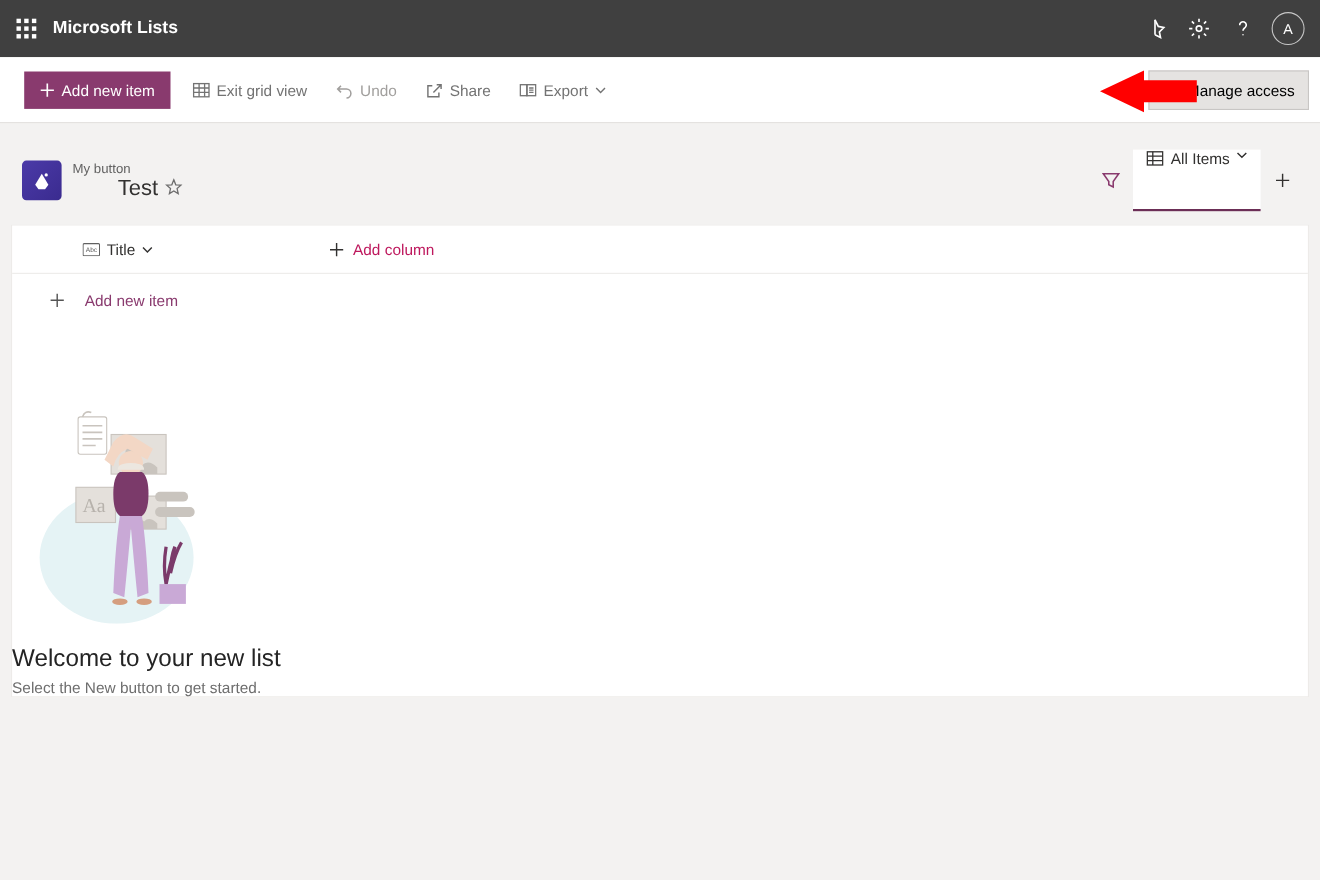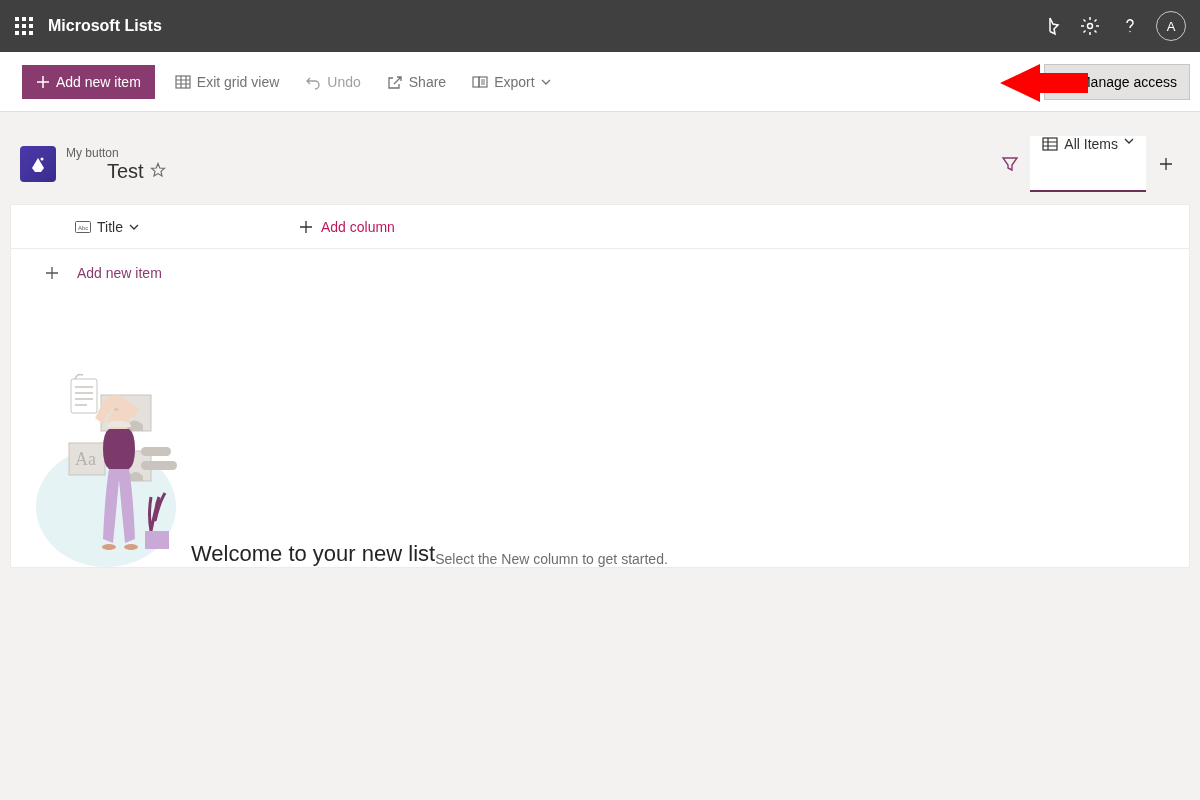--- a/index.html
+++ b/index.html
@@ -149,21 +149,21 @@
   .add-row {
     height:48px;
     display:flex; align-items:center;
     padding-left:34px;
     gap:18px;
     color:#893a6e;
     cursor:pointer;
   }
   
   .empty {
-    display:flex; flex-direction:row; align-items:flex-end;
+    display:flex; flex-direction:column; align-items:flex-start;
     padding-top: 70px;
   }
   .illus { width:180px; height:200px; }
   .empty-title { font-size:22px; font-weight:400; margin-top:18px; color:#242424;}
   .empty-sub { font-size:14px; color:#6e6e6e; margin-top:6px; }
   
   .chev { width:10px; height:10px; }
 </style>
 </head>
 <body>
@@ -352,15 +352,15 @@
       <path d="M92 35 q10 -12 20 -4 l16 10 l-5 10 l-18 -10 q-10 4 -13 16 l-8 -6 z" fill="#f3d7c5"></path>
       <path d="M98 62 q-6 4 -6 20 q0 16 6 20 h20 q6 -4 6 -20 q0 -16 -6 -20 z" fill="#7b3a6a"></path>
       <path d="M98 102 q-4 24 -6 70 l10 4 q4 -40 6 -64 q2 24 6 64 l10 -4 q-2 -46 -6 -70 z" fill="#c9a9d6"></path>
       <ellipse cx="98" cy="180" rx="7" ry="3" fill="#d59e7f"></ellipse>
       <ellipse cx="120" cy="180" rx="7" ry="3" fill="#d59e7f"></ellipse>
 
       <path d="M140 130 q-3 18 0 34 q3 -16 8 -34 q-4 10 -4 24 q4 -18 10 -28" stroke="#7b3a6a" stroke-width="3" fill="none"></path>
       <rect x="134" y="164" width="24" height="18" fill="#c9a9d6"></rect>
     </svg>
     <div class="empty-title">Welcome to your new list</div>
-    <div class="empty-sub">Select the New column to get started.</div>
+    <div class="empty-sub">Select the New button to get started.</div>
   </div>
 </div>
 
 </body></html>

